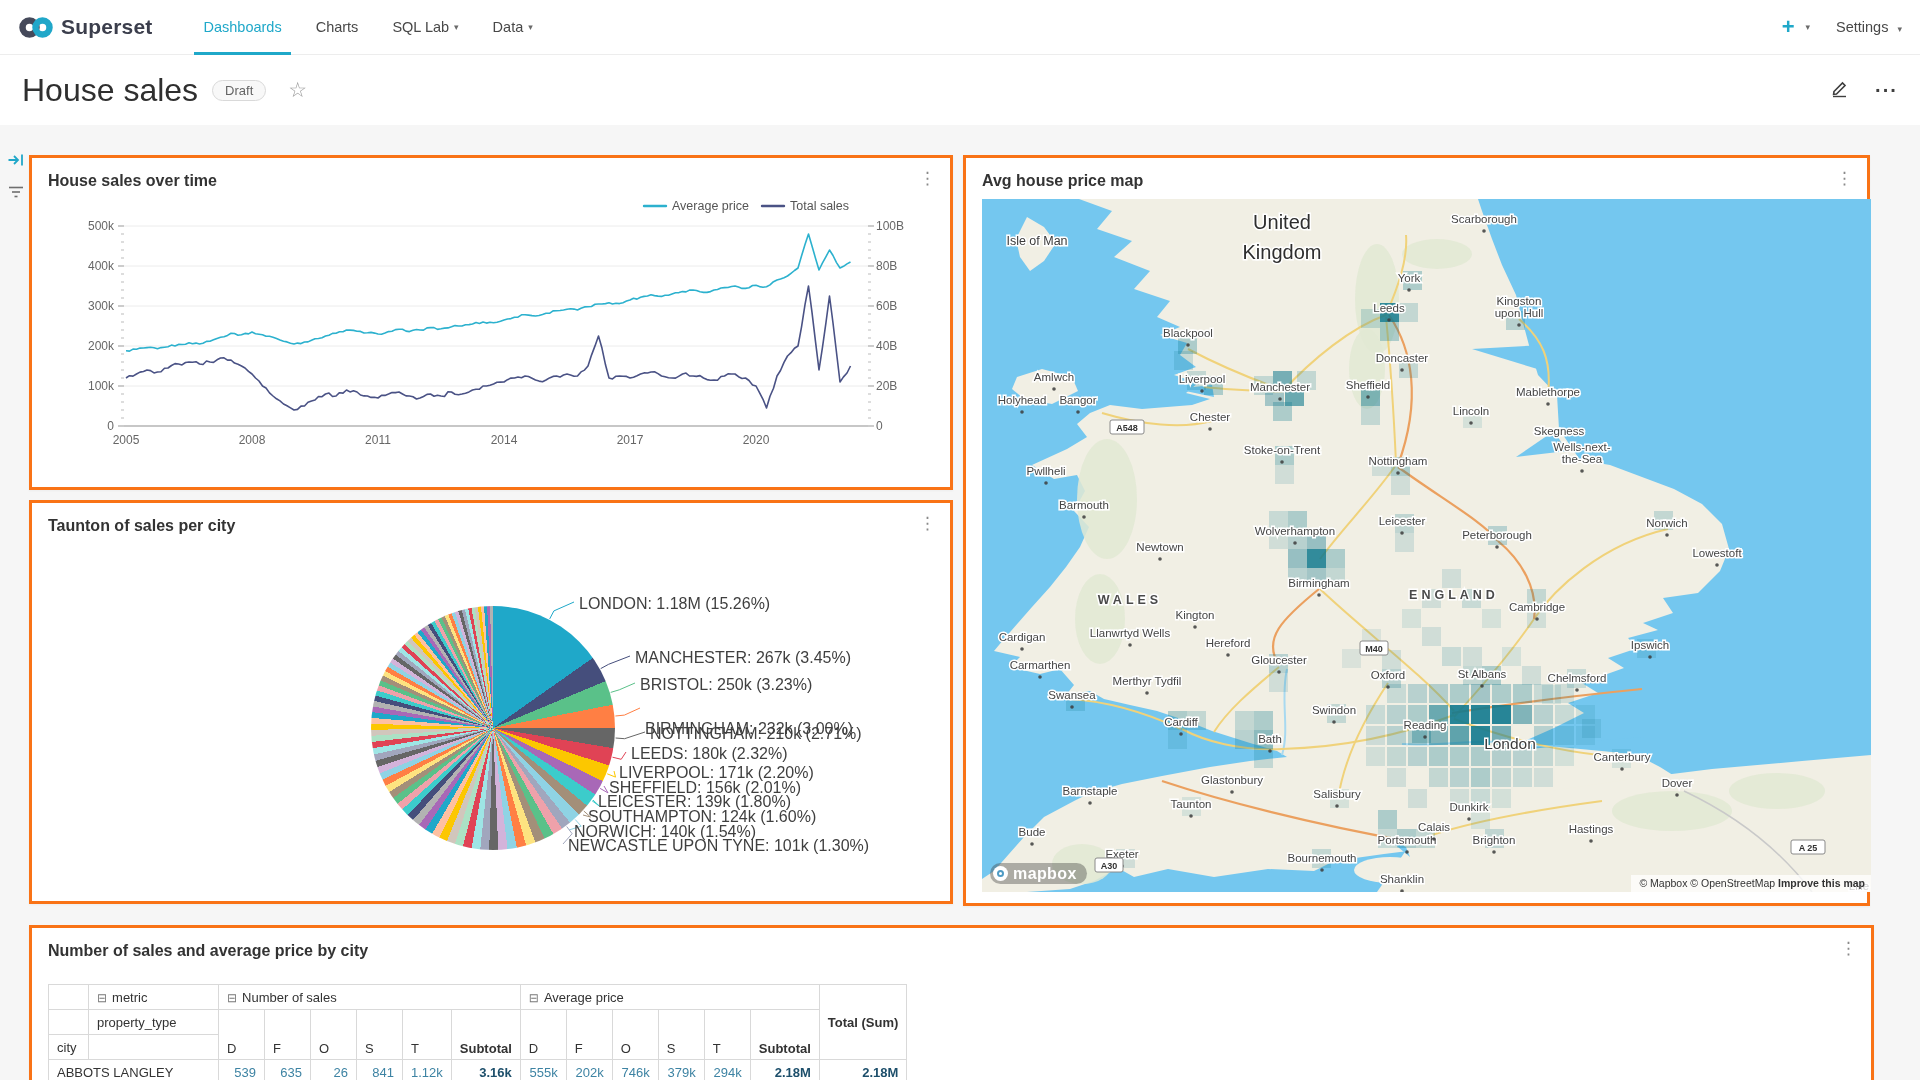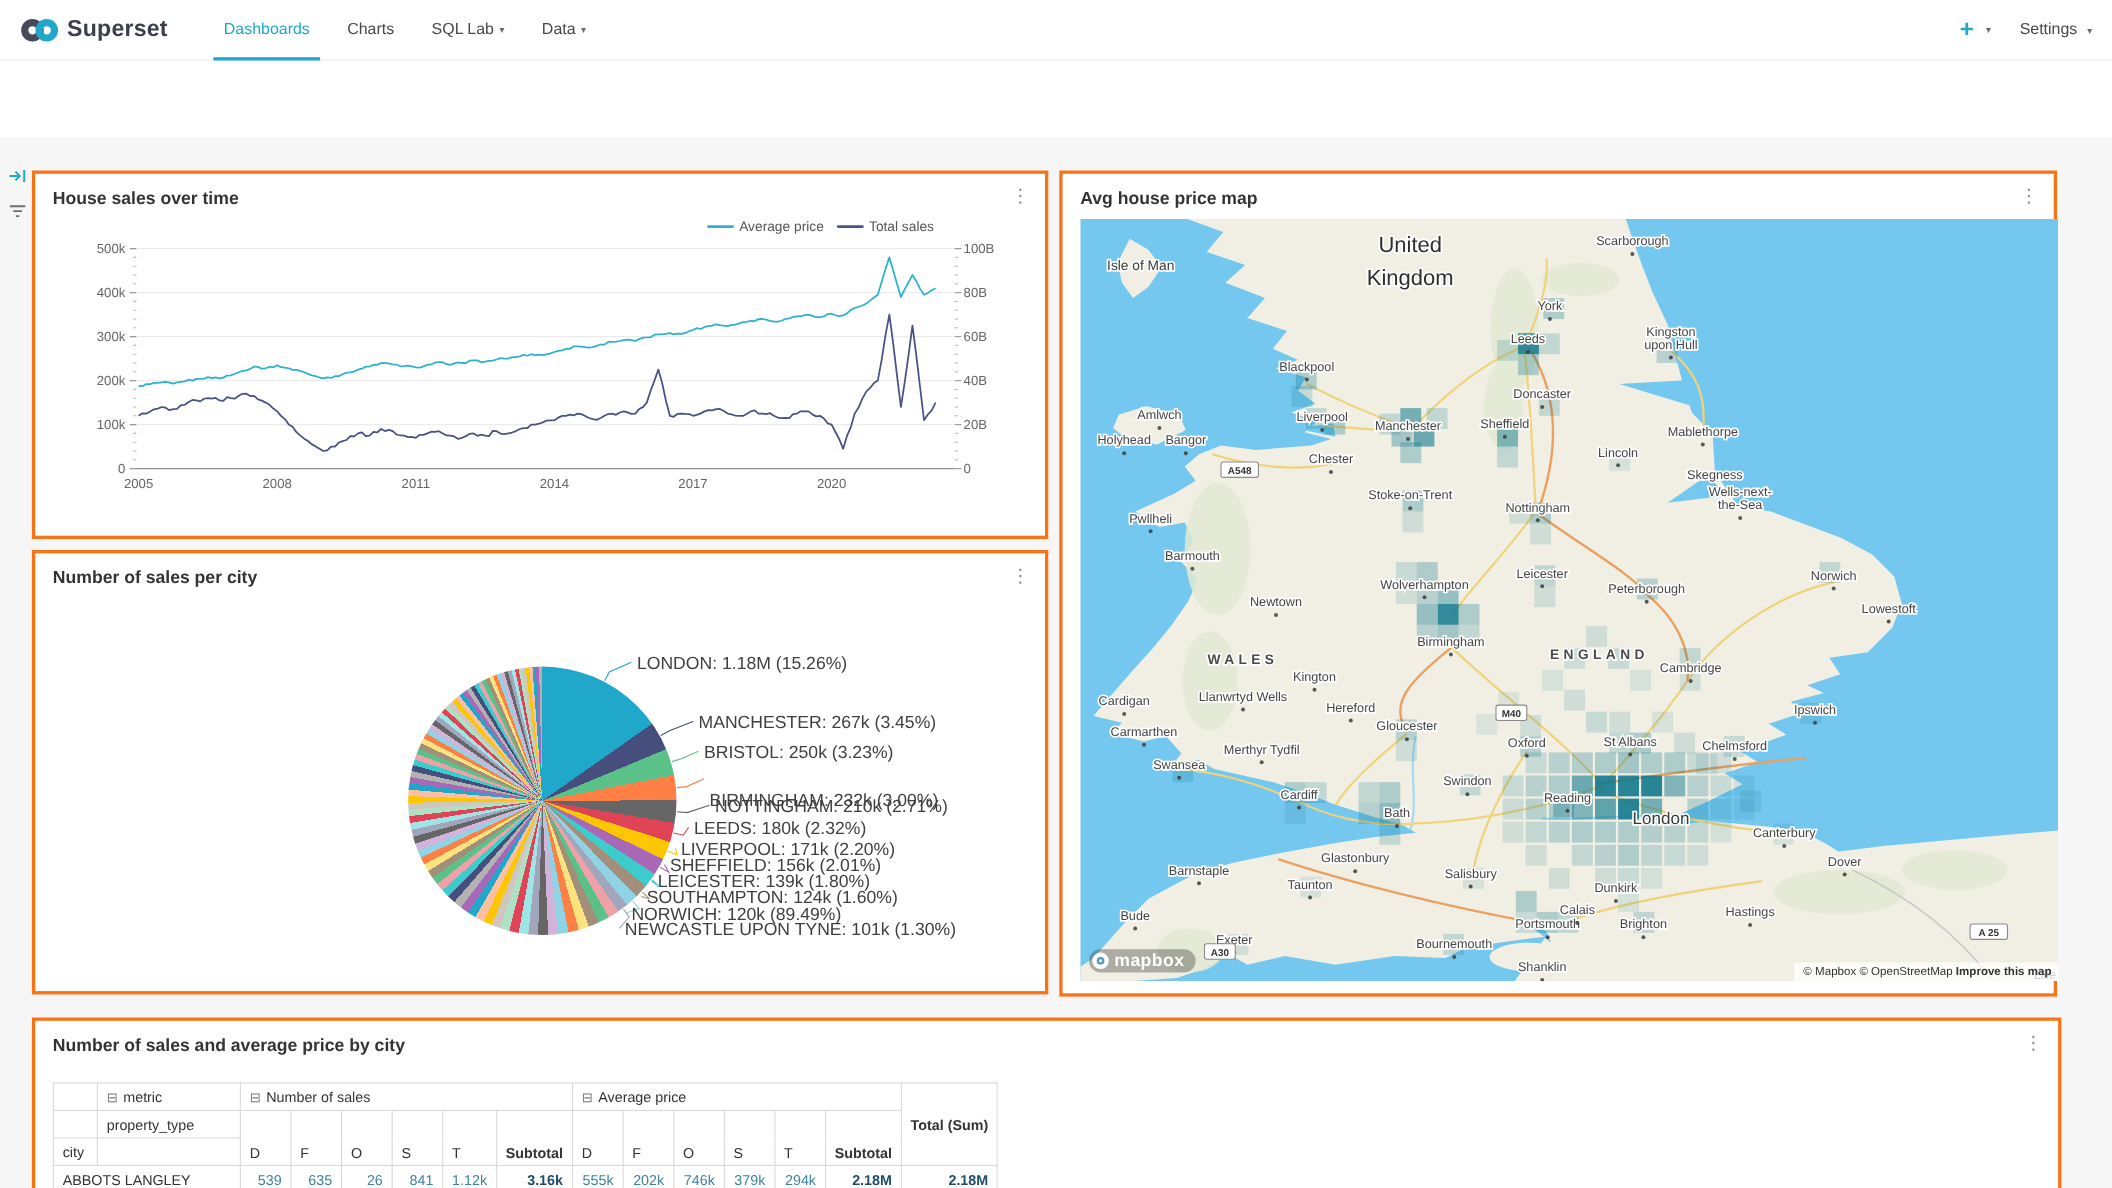--- a/index.html
+++ b/index.html
@@ -106,20 +106,34 @@
         <span>Data</span>
         <span class="caret">▾</span>
       </div>
     <div class="nav-right">
       <span class="plus-btn">+</span>
       <span class="caret">▾</span>
       <span class="settings"><span>Settings</span> <span class="caret">▾</span></span>
     </div>
   </div>
 
+  <div class="titlebar">
+    <span class="page-title">House sales</span>
+    <span class="badge">Draft</span>
+    <span class="star">☆</span>
+    <div class="title-actions">
+      <span class="edit-icon">
+        <svg width="19" height="19" viewBox="0 0 19 19">
+          <path d="M4 12.5 L12.5 4 L15 6.5 L6.5 15 L3.6 15.4 Z" fill="none" stroke="#3e3e3e" stroke-width="1.6"></path>
+          <line x1="3" y1="17.5" x2="16" y2="17.5" stroke="#3e3e3e" stroke-width="1.4"></line>
+        </svg>
+      </span>
+      <span class="dots-h">···</span>
+    </div>
+  </div>
 
   <div class="dash">
 
     <div class="rail">
       <svg width="19" height="18" viewBox="0 0 19 18">
         <path d="M1.5 9 H10.5 M7 5 L11 9 L7 13" fill="none" stroke="#20A7C9" stroke-width="1.8"></path>
         <line x1="15" y1="3.5" x2="15" y2="14.5" stroke="#20A7C9" stroke-width="1.8"></line>
       </svg>
       <svg width="18" height="14" viewBox="0 0 18 14">
         <line x1="2" y1="2.5" x2="16" y2="2.5" stroke="#6f6f6f" stroke-width="1.6"></line>
@@ -216,21 +230,21 @@
             <line x1="598" y1="10" x2="620" y2="10" stroke="#2CB1CE" stroke-width="2.4" stroke-linecap="round"></line>
             <text x="626" y="14" font-size="12.5" fill="#555">Average price</text>
             <line x1="716" y1="10" x2="738" y2="10" stroke="#4A5285" stroke-width="2.4" stroke-linecap="round"></line>
             <text x="744" y="14" font-size="12.5" fill="#555">Total sales</text>
           </g>
         </svg>
     </div>
 
     <div class="panel" id="p-pie">
       <div class="phead">
-        <span class="ptitle">Number of sales per city</span>
+        <span class="ptitle">Taunton of sales per city</span>
         <span class="kebab">⋮</span>
       </div>
       <div id="pie-wrap">
         <div id="pie-circle" style="left: 339px; top: 103px; background: conic-gradient(rgb(31, 168, 201) 0deg, rgb(31, 168, 201) 54.94deg, rgb(69, 78, 124) 54.94deg, rgb(69, 78, 124) 67.36deg, rgb(90, 193, 137) 67.36deg, rgb(90, 193, 137) 78.98deg, rgb(255, 127, 68) 78.98deg, rgb(255, 127, 68) 89.78deg, rgb(102, 102, 102) 89.78deg, rgb(102, 102, 102) 99.54deg, rgb(224, 67, 85) 99.54deg, rgb(224, 67, 85) 107.89deg, rgb(252, 199, 0) 107.89deg, rgb(252, 199, 0) 115.81deg, rgb(168, 104, 183) 115.81deg, rgb(168, 104, 183) 123.05deg, rgb(60, 204, 203) 123.05deg, rgb(60, 204, 203) 129.53deg, rgb(163, 143, 121) 129.53deg, rgb(163, 143, 121) 135.29deg, rgb(143, 211, 228) 135.29deg, rgb(143, 211, 228) 140.83deg, rgb(161, 166, 189) 140.83deg, rgb(161, 166, 189) 145.51deg, rgb(239, 161, 170) 145.51deg, rgb(239, 161, 170) 150.31deg, rgb(90, 193, 137) 150.31deg, rgb(90, 193, 137) 155.02deg, rgb(163, 143, 121) 155.02deg, rgb(163, 143, 121) 159.67deg, rgb(253, 227, 128) 159.67deg, rgb(253, 227, 128) 164.23deg, rgb(255, 127, 68) 164.23deg, rgb(255, 127, 68) 168.73deg, rgb(143, 211, 228) 168.73deg, rgb(143, 211, 228) 173.15deg, rgb(211, 179, 218) 173.15deg, rgb(211, 179, 218) 177.5deg, rgb(102, 102, 102) 177.5deg, rgb(102, 102, 102) 181.79deg, rgb(161, 166, 189) 181.79deg, rgb(161, 166, 189) 186deg, rgb(158, 229, 229) 186deg, rgb(158, 229, 229) 190.15deg, rgb(224, 67, 85) 190.15deg, rgb(224, 67, 85) 194.23deg, rgb(172, 225, 196) 194.23deg, rgb(172, 225, 196) 198.24deg, rgb(209, 198, 188) 198.24deg, rgb(209, 198, 188) 202.19deg, rgb(252, 199, 0) 202.19deg, rgb(252, 199, 0) 206.08deg, rgb(254, 192, 161) 206.08deg, rgb(254, 192, 161) 209.91deg, rgb(31, 168, 201) 209.91deg, rgb(31, 168, 201) 213.67deg, rgb(168, 104, 183) 213.67deg, rgb(168, 104, 183) 217.37deg, rgb(178, 178, 178) 217.37deg, rgb(178, 178, 178) 221.02deg, rgb(69, 78, 124) 221.02deg, rgb(69, 78, 124) 224.6deg, rgb(60, 204, 203) 224.6deg, rgb(60, 204, 203) 228.13deg, rgb(239, 161, 170) 228.13deg, rgb(239, 161, 170) 231.61deg, rgb(90, 193, 137) 231.61deg, rgb(90, 193, 137) 235.02deg, rgb(163, 143, 121) 235.02deg, rgb(163, 143, 121) 238.38deg, rgb(253, 227, 128) 238.38deg, rgb(253, 227, 128) 241.69deg, rgb(255, 127, 68) 241.69deg, rgb(255, 127, 68) 244.95deg, rgb(143, 211, 228) 244.95deg, rgb(143, 211, 228) 248.15deg, rgb(211, 179, 218) 248.15deg, rgb(211, 179, 218) 251.3deg, rgb(102, 102, 102) 251.3deg, rgb(102, 102, 102) 254.41deg, rgb(161, 166, 189) 254.41deg, rgb(161, 166, 189) 257.46deg, rgb(158, 229, 229) 257.46deg, rgb(158, 229, 229) 260.46deg, rgb(224, 67, 85) 260.46deg, rgb(224, 67, 85) 263.42deg, rgb(172, 225, 196) 263.42deg, rgb(172, 225, 196) 266.32deg, rgb(209, 198, 188) 266.32deg, rgb(209, 198, 188) 269.18deg, rgb(252, 199, 0) 269.18deg, rgb(252, 199, 0) 272deg, rgb(254, 192, 161) 272deg, rgb(254, 192, 161) 274.77deg, rgb(31, 168, 201) 274.77deg, rgb(31, 168, 201) 277.5deg, rgb(168, 104, 183) 277.5deg, rgb(168, 104, 183) 280.18deg, rgb(178, 178, 178) 280.18deg, rgb(178, 178, 178) 282.82deg, rgb(69, 78, 124) 282.82deg, rgb(69, 78, 124) 285.42deg, rgb(60, 204, 203) 285.42deg, rgb(60, 204, 203) 287.97deg, rgb(239, 161, 170) 287.97deg, rgb(239, 161, 170) 290.49deg, rgb(90, 193, 137) 290.49deg, rgb(90, 193, 137) 292.96deg, rgb(163, 143, 121) 292.96deg, rgb(163, 143, 121) 295.4deg, rgb(253, 227, 128) 295.4deg, rgb(253, 227, 128) 297.79deg, rgb(255, 127, 68) 297.79deg, rgb(255, 127, 68) 300.15deg, rgb(143, 211, 228) 300.15deg, rgb(143, 211, 228) 302.47deg, rgb(211, 179, 218) 302.47deg, rgb(211, 179, 218) 304.75deg, rgb(102, 102, 102) 304.75deg, rgb(102, 102, 102) 307deg, rgb(161, 166, 189) 307deg, rgb(161, 166, 189) 309.21deg, rgb(158, 229, 229) 309.21deg, rgb(158, 229, 229) 311.39deg, rgb(224, 67, 85) 311.39deg, rgb(224, 67, 85) 313.53deg, rgb(172, 225, 196) 313.53deg, rgb(172, 225, 196) 315.63deg, rgb(209, 198, 188) 315.63deg, rgb(209, 198, 188) 317.71deg, rgb(252, 199, 0) 317.71deg, rgb(252, 199, 0) 319.74deg, rgb(254, 192, 161) 319.74deg, rgb(254, 192, 161) 321.75deg, rgb(31, 168, 201) 321.75deg, rgb(31, 168, 201) 323.73deg, rgb(168, 104, 183) 323.73deg, rgb(168, 104, 183) 325.67deg, rgb(178, 178, 178) 325.67deg, rgb(178, 178, 178) 327.58deg, rgb(69, 78, 124) 327.58deg, rgb(69, 78, 124) 329.46deg, rgb(60, 204, 203) 329.46deg, rgb(60, 204, 203) 331.31deg, rgb(239, 161, 170) 331.31deg, rgb(239, 161, 170) 333.13deg, rgb(90, 193, 137) 333.13deg, rgb(90, 193, 137) 334.93deg, rgb(163, 143, 121) 334.93deg, rgb(163, 143, 121) 336.69deg, rgb(253, 227, 128) 336.69deg, rgb(253, 227, 128) 338.43deg, rgb(255, 127, 68) 338.43deg, rgb(255, 127, 68) 340.13deg, rgb(143, 211, 228) 340.13deg, rgb(143, 211, 228) 341.81deg, rgb(211, 179, 218) 341.81deg, rgb(211, 179, 218) 343.47deg, rgb(102, 102, 102) 343.47deg, rgb(102, 102, 102) 345.09deg, rgb(161, 166, 189) 345.09deg, rgb(161, 166, 189) 346.7deg, rgb(158, 229, 229) 346.7deg, rgb(158, 229, 229) 348.27deg, rgb(224, 67, 85) 348.27deg, rgb(224, 67, 85) 349.82deg, rgb(172, 225, 196) 349.82deg, rgb(172, 225, 196) 351.35deg, rgb(209, 198, 188) 351.35deg, rgb(209, 198, 188) 352.85deg, rgb(252, 199, 0) 352.85deg, rgb(252, 199, 0) 354.32deg, rgb(254, 192, 161) 354.32deg, rgb(254, 192, 161) 355.78deg, rgb(31, 168, 201) 355.78deg, rgb(31, 168, 201) 357.21deg, rgb(168, 104, 183) 357.21deg, rgb(168, 104, 183) 358.62deg, rgb(178, 178, 178) 358.62deg, rgb(178, 178, 178) 360deg);"></div>
         <svg id="pie-lines" width="924" height="404">
             <polyline points="517.7,115.9 521.9,107.9 542,99" fill="none" stroke="#1FA8C9" stroke-width="1"></polyline>
             <polyline points="568.7,165.6 576.6,161.3 598,153" fill="none" stroke="#454E7C" stroke-width="1"></polyline>
             <polyline points="578.7,189.4 587.3,186.8 603,180" fill="none" stroke="#5AC189" stroke-width="1"></polyline>
             <polyline points="583.4,213.0 592.4,212.1 608,205" fill="none" stroke="#FF7F44" stroke-width="1"></polyline>
             <polyline points="583.6,235.0 592.6,235.7 613,229" fill="none" stroke="#666666" stroke-width="1"></polyline>
@@ -245,21 +259,21 @@
       <span class="pie-label" style="left: 547px; top: 92px;">LONDON: 1.18M (15.26%)</span>
           <span class="pie-label" style="left: 603px; top: 146px;">MANCHESTER: 267k (3.45%)</span>
           <span class="pie-label" style="left: 608px; top: 173px;">BRISTOL: 250k (3.23%)</span>
           <span class="pie-label" style="left: 613px; top: 187px; margin-top: 30px;">BIRMINGHAM: 232k (3.00%)</span>
           <span class="pie-label" style="left: 618px; top: 222px;">NOTTINGHAM: 210k (2.71%)</span>
           <span class="pie-label" style="left: 599px; top: 242px;">LEEDS: 180k (2.32%)</span>
           <span class="pie-label" style="left: 587px; top: 261px;">LIVERPOOL: 171k (2.20%)</span>
           <span class="pie-label" style="left: 577px; top: 276px;">SHEFFIELD: 156k (2.01%)</span>
           <span class="pie-label" style="left: 566px; top: 290px;">LEICESTER: 139k (1.80%)</span>
           <span class="pie-label" style="left: 556px; top: 305px;">SOUTHAMPTON: 124k (1.60%)</span>
-          <span class="pie-label" style="left: 542px; top: 320px;">NORWICH: 120k (89.49%)</span>
+          <span class="pie-label" style="left: 542px; top: 320px;">NORWICH: 140k (1.54%)</span>
           <span class="pie-label" style="left: 536px; top: 334px;">NEWCASTLE UPON TYNE: 101k (1.30%)</span>
         </div>
     </div>
 
     <div class="panel" id="p-map">
       <div class="phead">
         <span class="ptitle">Avg house price map</span>
         <span class="kebab">⋮</span>
       </div>
       <div id="map-box">

